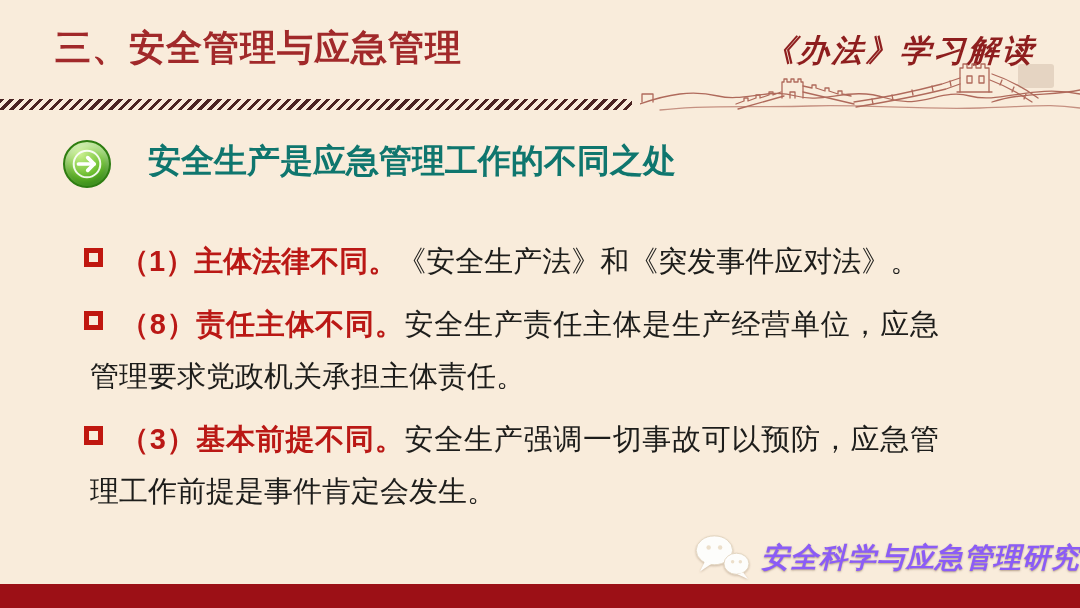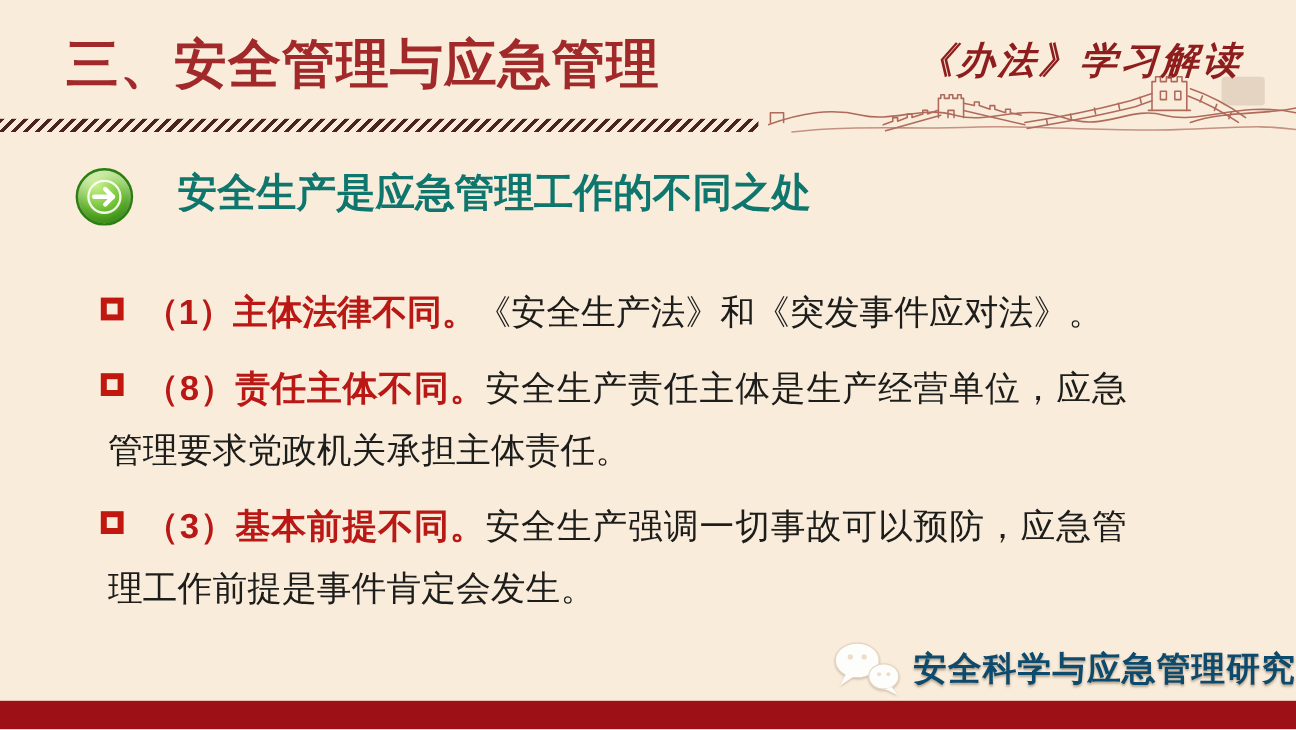--- a/index.html
+++ b/index.html
@@ -4,21 +4,21 @@
 <style>
   html,body{margin:0;padding:0;}
   body{font-family:"Liberation Sans", sans-serif;}
   .slide{
     position:relative; width:1080px; height:608px;
     background:#f9ecdb; overflow:hidden;
   }
   
   .title{
     position:absolute; left:55px; top:24px;
-    font-size:44px; font-weight:bold; color:#a1292a;
+    font-size:36px; font-weight:bold; color:#a1292a;
     letter-spacing:1px; white-space:nowrap; margin:0;
   }
   .calligraphy{
     position:absolute; left:764px; top:30px;
     font-family:"DejaVu Serif", serif; font-style:italic; font-weight:bold;
     font-size:31px; color:#8e1e1e; letter-spacing:3px; white-space:nowrap;
     transform:skewX(-4deg);
   }
   .hatch{
     position:absolute; left:0; top:99px; width:632px; height:11px;
@@ -62,22 +62,22 @@
   .bottom-bar{
     position:absolute; left:0; bottom:0; width:1080px; height:24px;
     background:#9c1016;
   }
   .watermark{
     position:absolute; left:693px; top:534px;
     display:flex; align-items:center; gap:6px;
   }
   .wechat{width:62px; height:48px; filter:drop-shadow(0 1px 1px rgba(120,90,60,.35));}
   .wm-text{
-    font-size:28px; font-weight:bold; color:#0c4a6e; letter-spacing:1px;
-    text-shadow:0 1px 2px rgba(125,98,70,.55); white-space:nowrap;
+    font-size:28px; font-weight:bold; color:#8b5cf6; letter-spacing:1px;
+    text-shadow:0 1px 2px rgba(125,98,70,.55); white-space:nowrap;font-style:italic;
   }
 </style>
 </head>
 <body>
 
 <div class="slide">
 
   <h1 class="title">三、安全管理与应急管理</h1>
   <div class="calligraphy">《办法》学习解读</div>
   <div class="hatch"></div>

